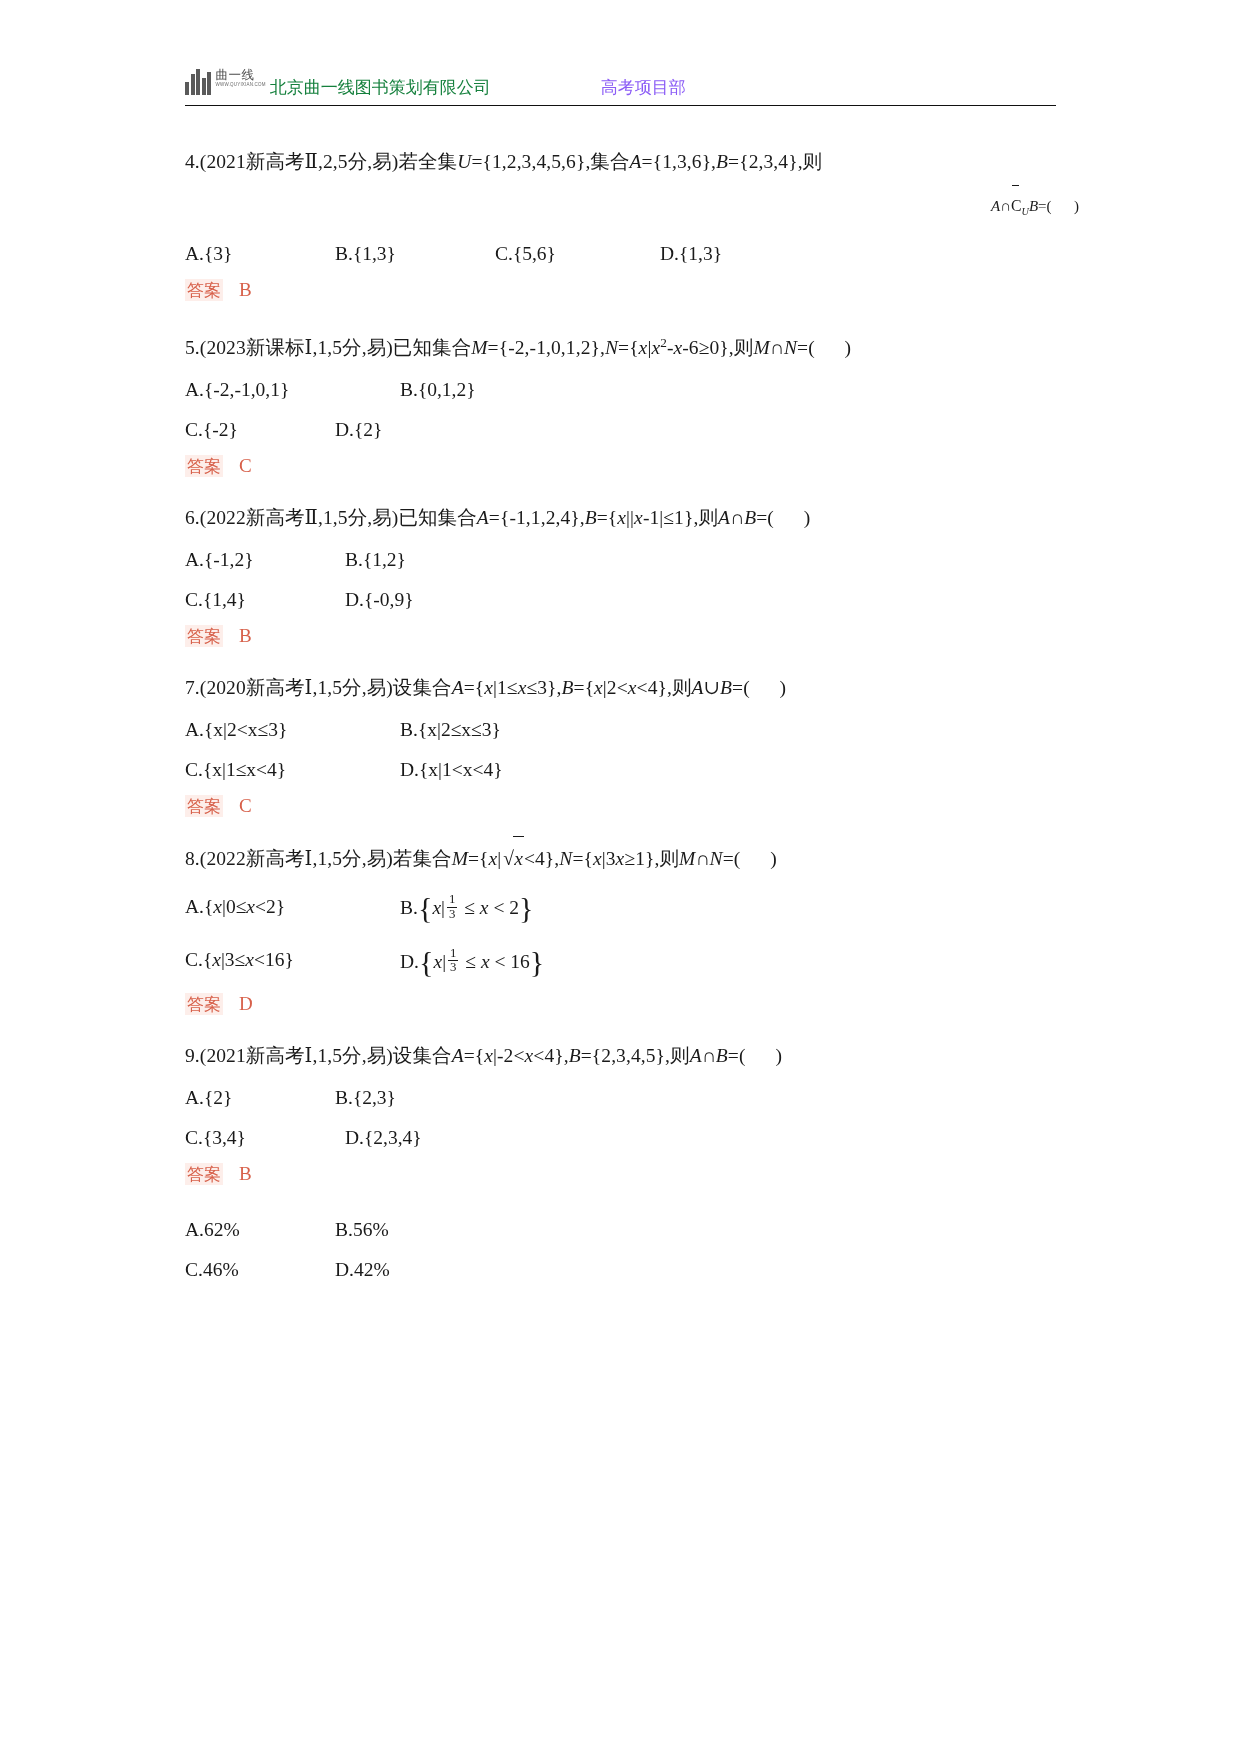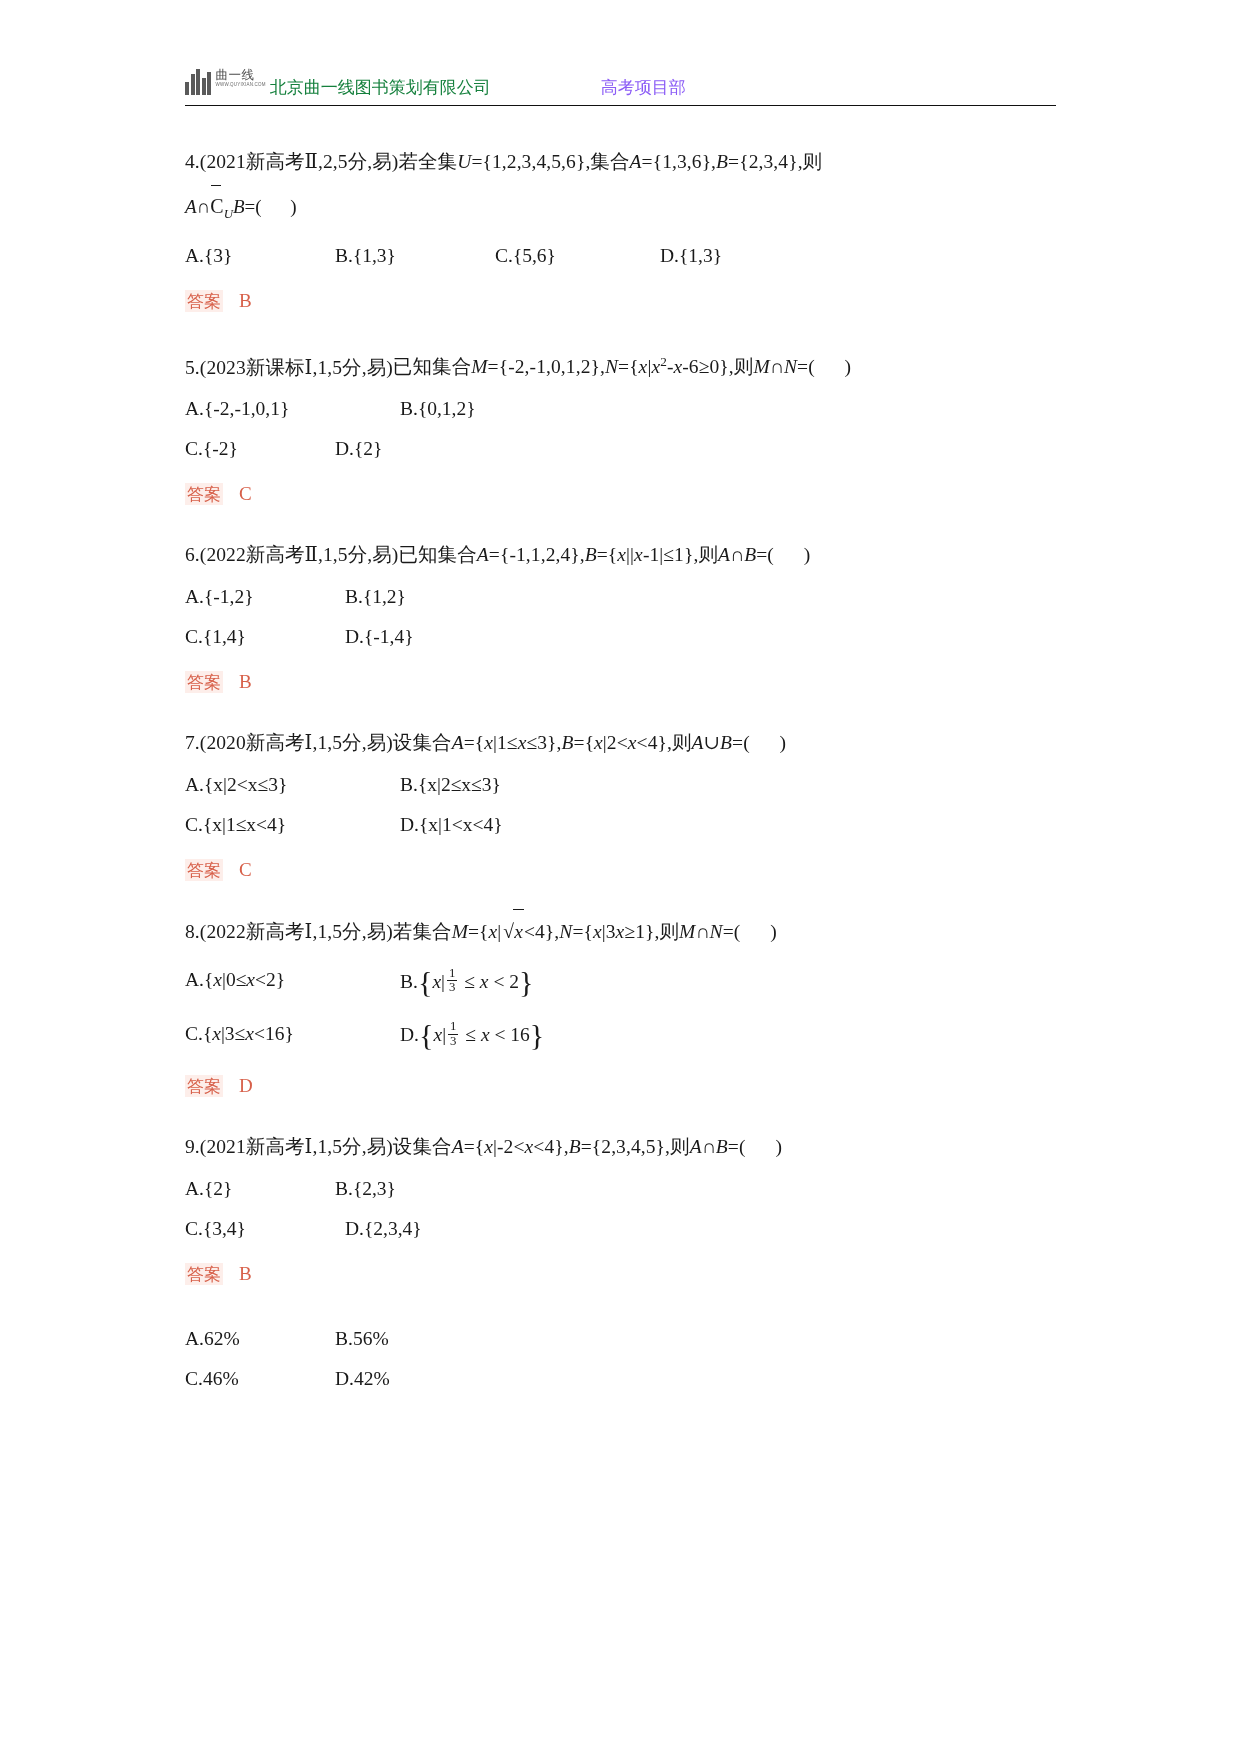--- a/index.html
+++ b/index.html
@@ -101,36 +101,37 @@
   }
   .qblock { margin-bottom: 16px; }
   .stem {
     font-size: 19.5px;
     line-height: 44px;
     letter-spacing: 0.1px;
     white-space: nowrap;
   }
   .stem.wrap { white-space: normal; line-height: 58px; }
   .stem2 {
-    font-size: 19px;
+    font-size: 15px;
     line-height: 44px;
+    text-align: right;
   }
   .opts {
     font-size: 19.5px;
     line-height: 40px;
   }
   .opts .row { display: block; white-space: nowrap; }
   .opt {
     display: inline-block;
   }
   .answer {
     font-family: "DejaVu Sans", "Liberation Sans", sans-serif;
     font-size: 17px;
     color: #d7604a;
-    line-height: 45px;
+    line-height: 28px;
     margin-top: 2px;
   }
   .answer .lab {
     background: #fdeeea;
     padding: 1px 2px;
   }
   .answer .val {
     font-family: "Liberation Serif", serif;
     font-size: 19px;
     margin-left: 16px;
@@ -281,21 +282,21 @@
 
     <div class="qblock">
       <div class="stem">
         <span>6.</span><span>(2022新高考Ⅱ,1,5分,易)</span><span>已知集合<i class="mi">A</i>={-1,1,2,4},<i class="mi">B</i>={<i class="mi">x</i>||<i class="mi">x</i>-1|≤1},则<i class="mi">A</i>∩<i class="mi">B</i>=(&nbsp;&nbsp;&nbsp;&nbsp;&nbsp;&nbsp;)</span>
       </div>
       <div class="opts">
         <div class="row">
           <span class="opt" style="width:160px">A.{-1,2}</span><span class="opt">B.{1,2}</span>
         </div>
         <div class="row">
-          <span class="opt" style="width:160px">C.{1,4}</span><span class="opt">D.{-1,4}</span>
+          <span class="opt" style="width:160px">C.{1,4}</span><span class="opt">D.{-0,9}</span>
         </div>
       </div>
       <div class="answer">
         <span class="lab">答案</span><span class="val">B</span>
       </div>
     </div>
 
     <div class="qblock">
       <div class="stem">
         <span>7.</span><span>(2020新高考Ⅰ,1,5分,易)</span><span>设集合<i class="mi">A</i>={<i class="mi">x</i>|1≤<i class="mi">x</i>≤3},<i class="mi">B</i>={<i class="mi">x</i>|2&lt;<i class="mi">x</i>&lt;4},则<i class="mi">A</i>∪<i class="mi">B</i>=(&nbsp;&nbsp;&nbsp;&nbsp;&nbsp;&nbsp;)</span>

